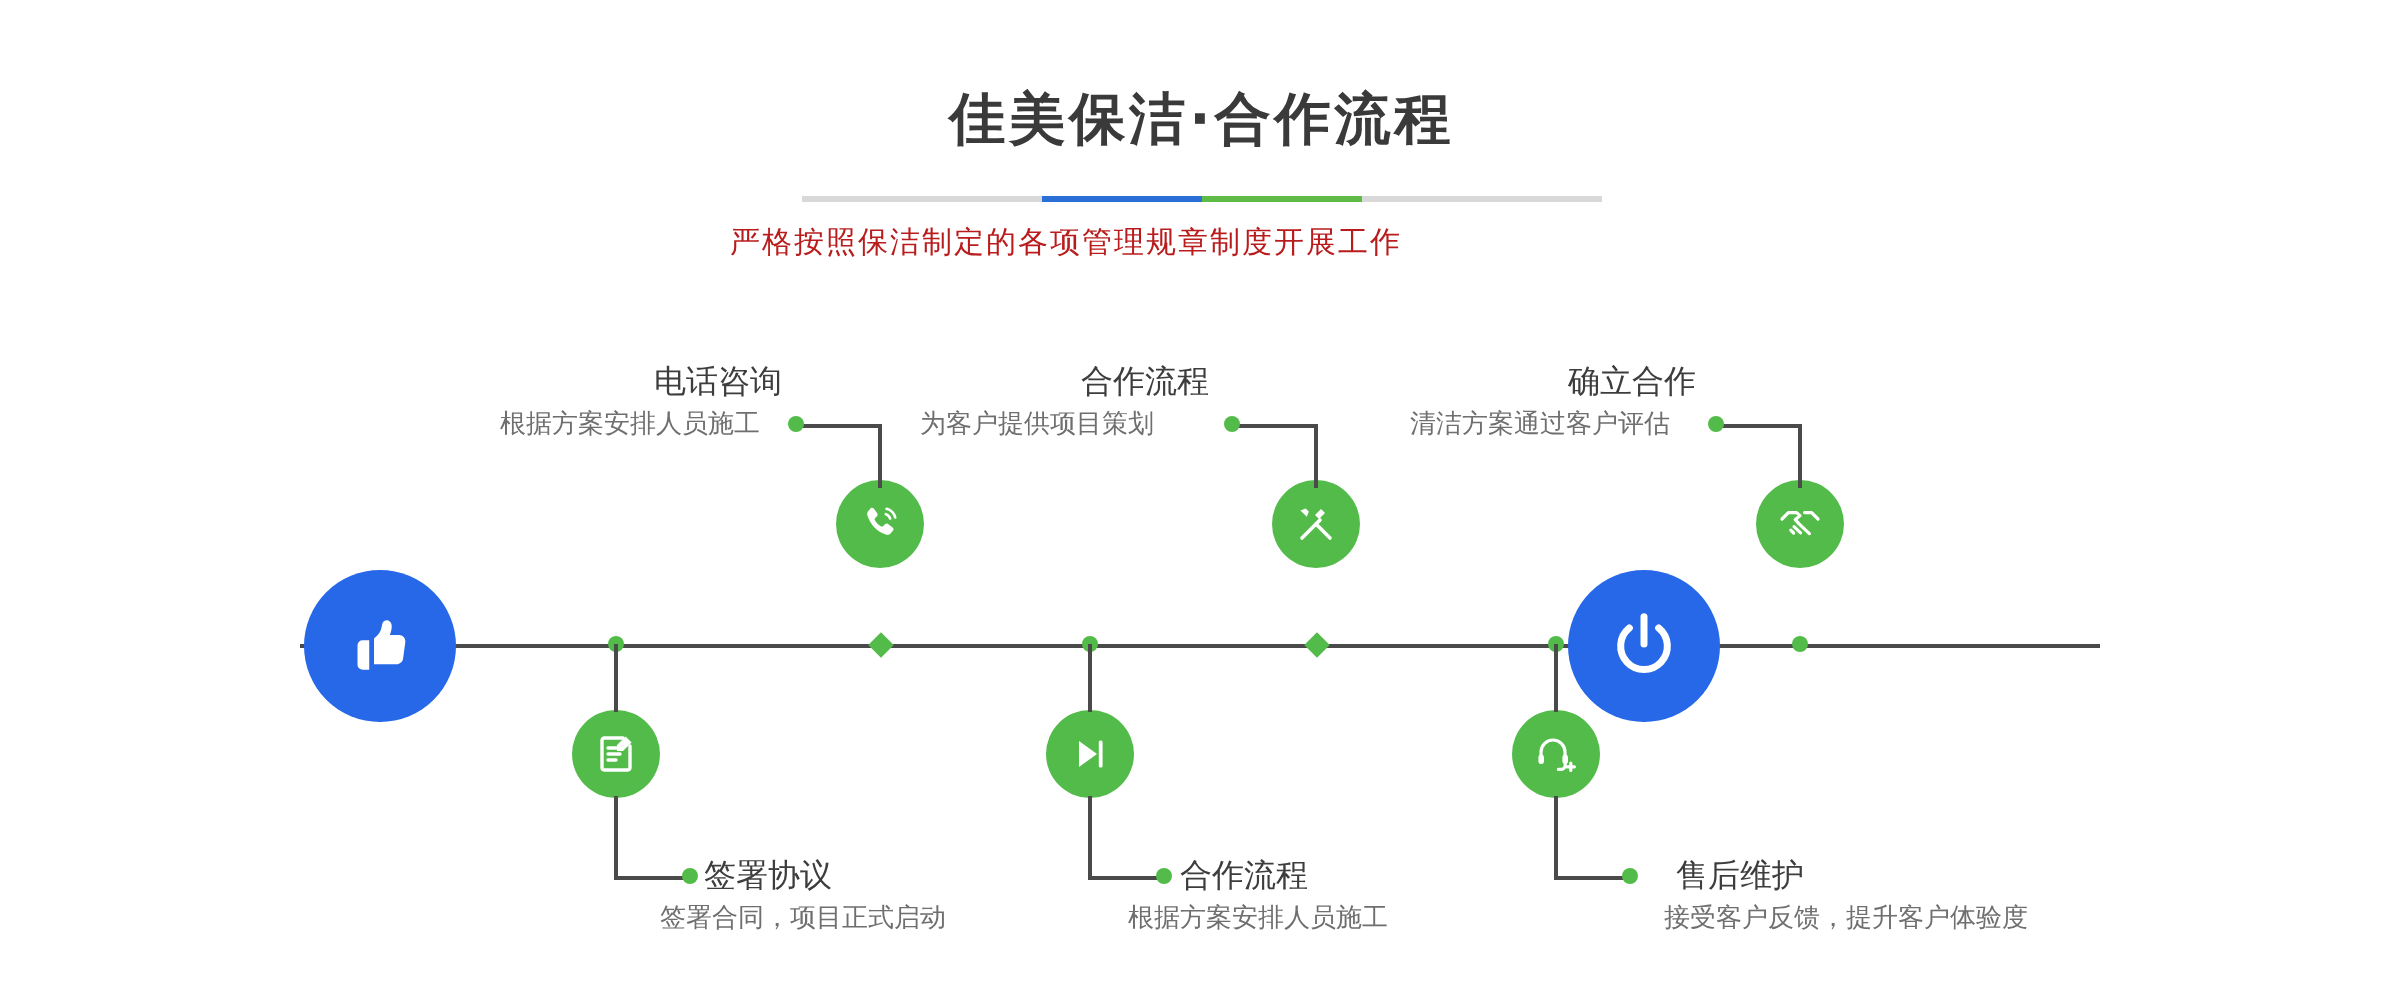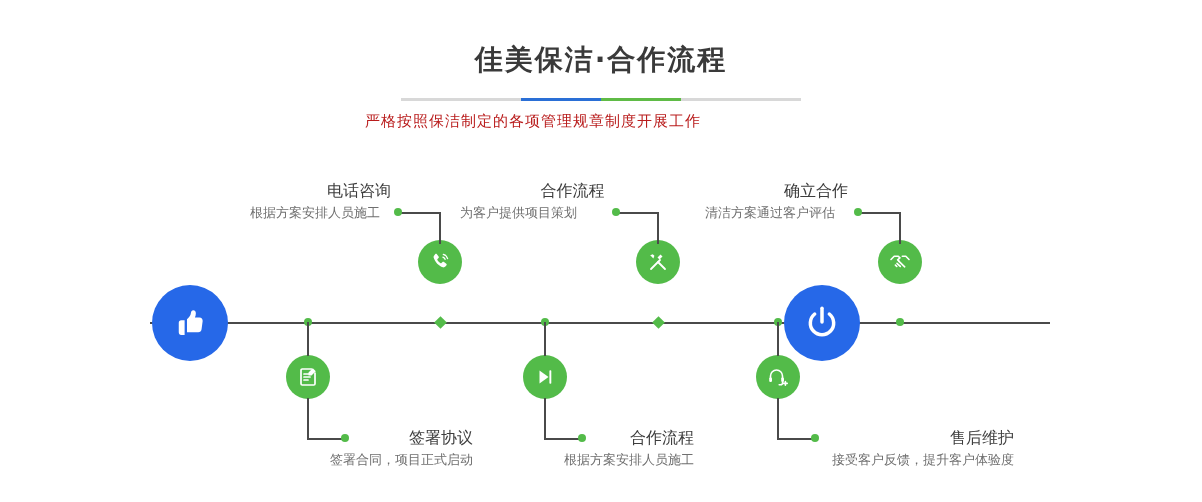--- a/index.html
+++ b/index.html
@@ -66,21 +66,21 @@
     position:absolute;width:8px;height:8px;border-radius:50%;
     background:#53bb49;
   }
   .diamond{
     position:absolute;width:9px;height:9px;background:#53bb49;
     transform:rotate(45deg);
   }
 
   
   .lbl{position:absolute;white-space:nowrap;}
-  .lbl .t{font-size:16px;color:#3d3d3d;line-height:22px;text-align:right;}
+  .lbl .t{font-size:16px;color:#3d3d3d;line-height:22px;}
   .lbl .d{font-size:13px;color:#6f6f6f;line-height:22px;}
   .lbl.top{text-align:left;}
   .lbl.bottom{text-align:left;}
 </style>
 </head>
 <body>
 
 <div class="header">
   <div class="title">佳美保洁·合作流程</div>
   <div class="divider">

